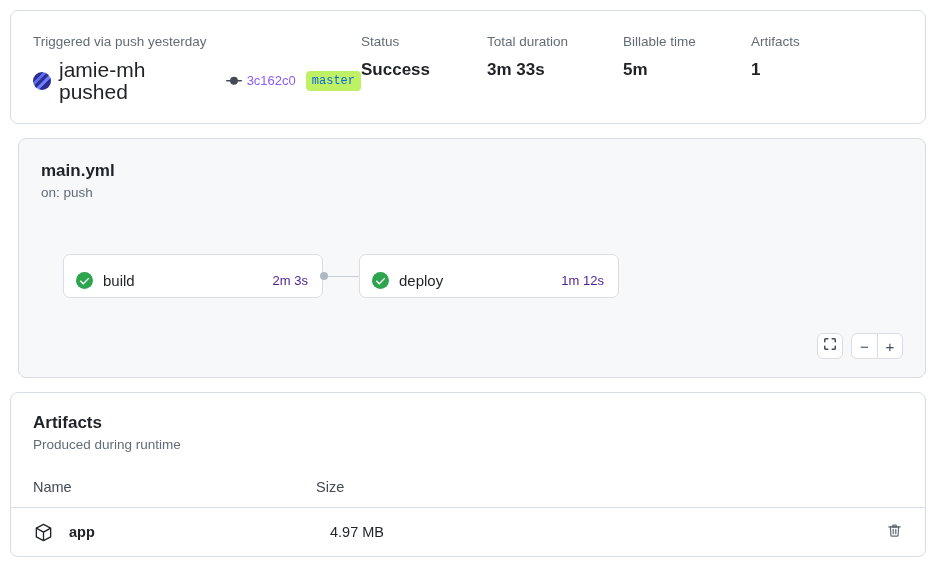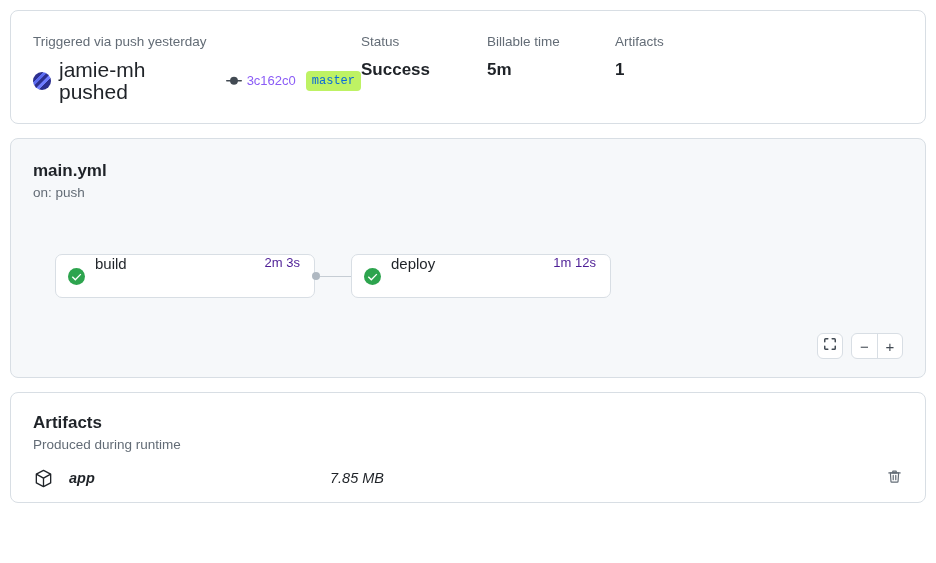--- a/index.html
+++ b/index.html
@@ -86,20 +86,21 @@
 
   
   .graph-card {
     margin-top: 14px;
     background: #f6f8fa;
     border: 1px solid #d8dee4;
     border-radius: 8px;
     height: 240px;
     position: relative;
     padding: 20px 22px;
+    margin-left: 8px;
   }
   .wf-title {
     font-size: 17px;
     font-weight: bold;
     color: #1f2328;
     line-height: 23px;
   }
   .wf-sub {
     font-size: 13.5px;
     color: #636c76;
@@ -113,21 +114,22 @@
     height: 60px;
   }
   .node {
     position: absolute;
     top: 0;
     height: 44px;
     background: #ffffff;
     border: 1px solid #d8dee4;
     border-radius: 7px;
     display: flex;
-    padding: 0 14px 0 12px;
+    align-items: center;
+    padding: 8px 14px 0 12px;
   }
   .node.build  { left: 22px;  width: 260px; }
   .node.deploy { left: 318px; width: 260px; }
 
   .check-icon { flex: none; display: flex; align-items: center; }
   .node-name {
     font-size: 15px;
     color: #1f2328;
     margin-left: 10px;
     flex: 1;
@@ -216,21 +218,20 @@
     border-bottom: 1px solid #d8dee4;
   }
   .col-name { width: 283px; font-size: 14.5px; color: #424a53; }
   .col-size { font-size: 14.5px; color: #424a53; }
 
   .art-row {
     display: flex;
     align-items: center;
     padding: 14px 22px;
     height: 48px;
-    font-style: italic;
   }
   .pkg-icon { width: 22px; flex: none; display: flex; align-items: center; }
   .art-name {
     width: 261px;
     margin-left: 14px;
     font-size: 14.5px;
     font-weight: bold;
     color: #1f2328;
   }
   .art-size {
@@ -260,20 +261,24 @@
         <span class="commit-sha">3c162c0</span>
         <span class="branch-badge">master</span>
       </div>
     </div>
 
     <div class="sum-col status">
       <div class="sum-label">Status</div>
       <div class="sum-value">Success</div>
     </div>
 
+    <div class="sum-col dur">
+      <div class="sum-label">Total duration</div>
+      <div class="sum-value">3m 33s</div>
+    </div>
 
     <div class="sum-col bill">
       <div class="sum-label">Billable time</div>
       <div class="sum-value">5m</div>
     </div>
 
     <div class="sum-col">
       <div class="sum-label">Artifacts</div>
       <div class="sum-value">1</div>
     </div>
@@ -331,31 +336,35 @@
       </div>
     </div>
   </div>
 
   <div class="card artifacts-card">
     <div class="art-head">
       <div class="art-title">Artifacts</div>
       <div class="art-sub">Produced during runtime</div>
     </div>
 
+    <div class="art-columns">
+      <div class="col-name">Name</div>
+      <div class="col-size">Size</div>
+    </div>
 
     <div class="art-row">
       <span class="pkg-icon">
         <svg width="21" height="21" viewBox="0 0 24 24" fill="none" stroke="#1f2328" stroke-width="1.5" stroke-linejoin="round">
           <path d="M12 2.8 20.2 7v10L12 21.2 3.8 17V7Z"></path>
           <path d="M3.8 7 12 11.6 20.2 7"></path>
           <path d="M12 11.6V21.2"></path>
         </svg>
       </span>
       <span class="art-name">app</span>
-      <span class="art-size">7.85 MB</span>
+      <span class="art-size">4.97 MB</span>
       <span class="trash-btn">
         <span>
           <svg width="17" height="17" viewBox="0 0 24 24" fill="none" stroke="#636c76" stroke-width="1.7" stroke-linecap="round" stroke-linejoin="round">
             <path d="M4 7h16"></path>
             <path d="M10 4.5h4a.5.5 0 0 1 .5.5v2h-5V5a.5.5 0 0 1 .5-.5Z"></path>
             <path d="M6.2 7h11.6l-.8 12.1a1 1 0 0 1-1 .9H8a1 1 0 0 1-1-.9Z"></path>
             <path d="M10.2 10.5v6M13.8 10.5v6"></path>
           </svg>
         </span>
       </span>

